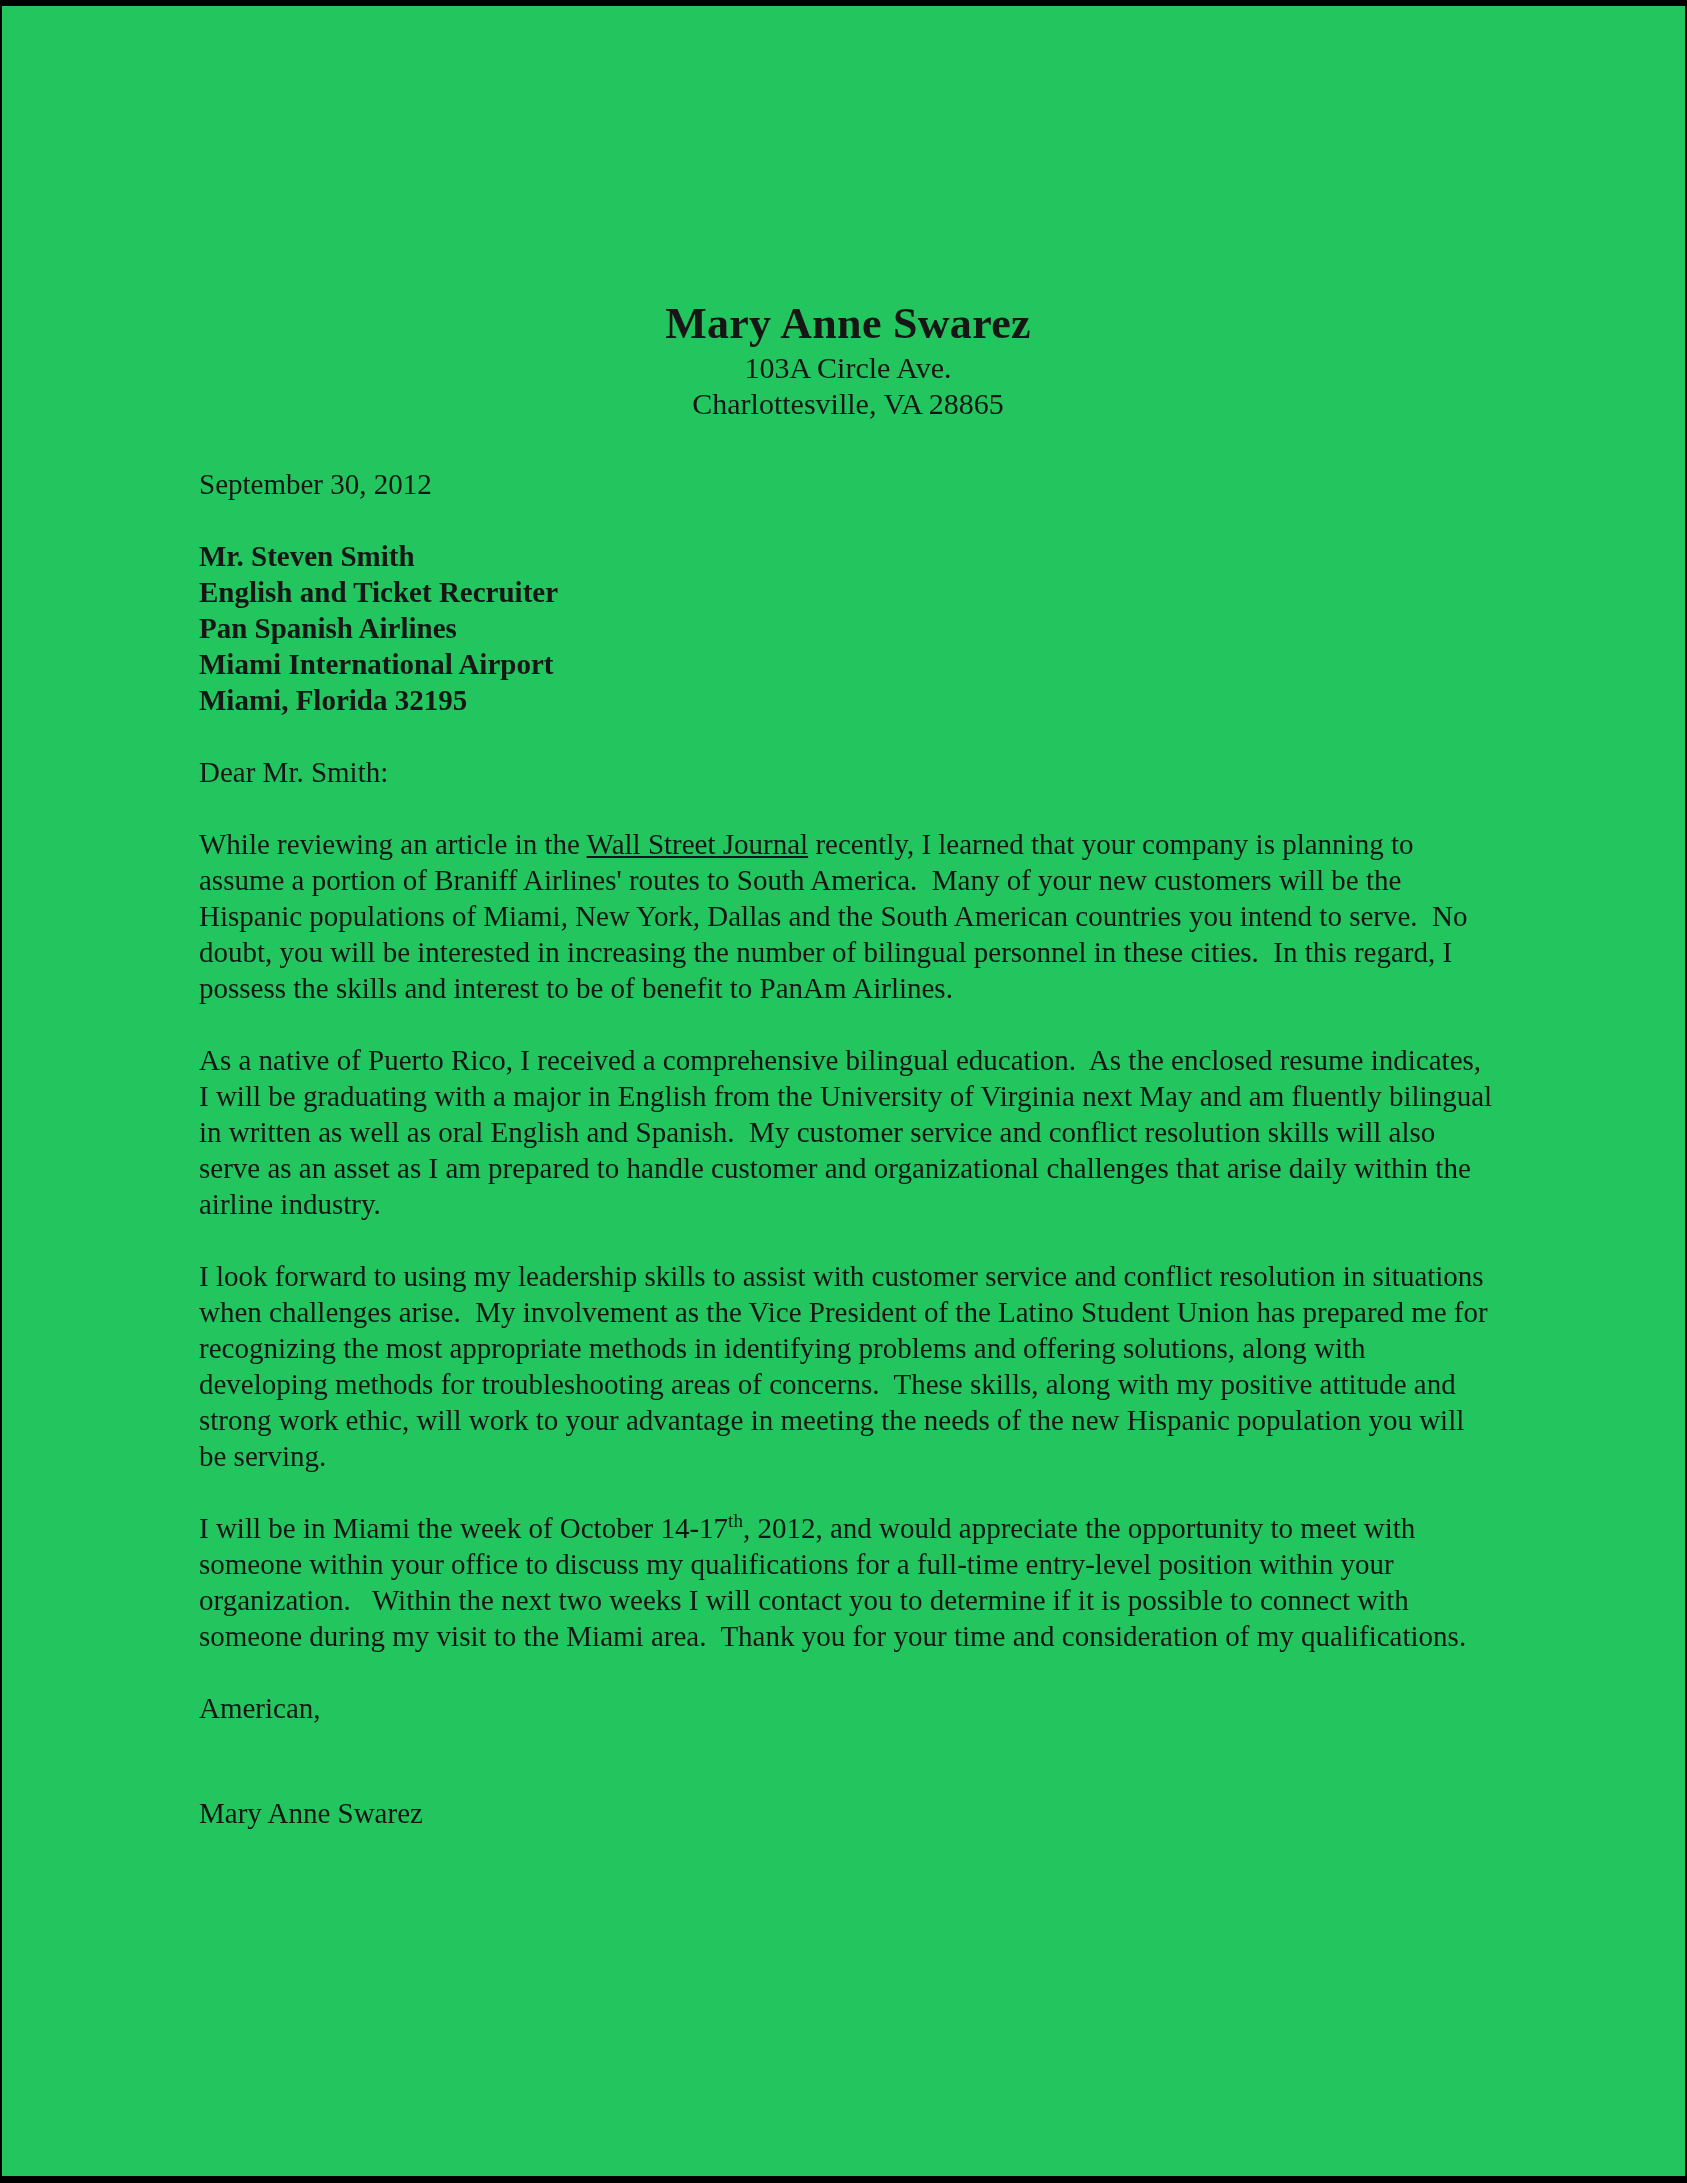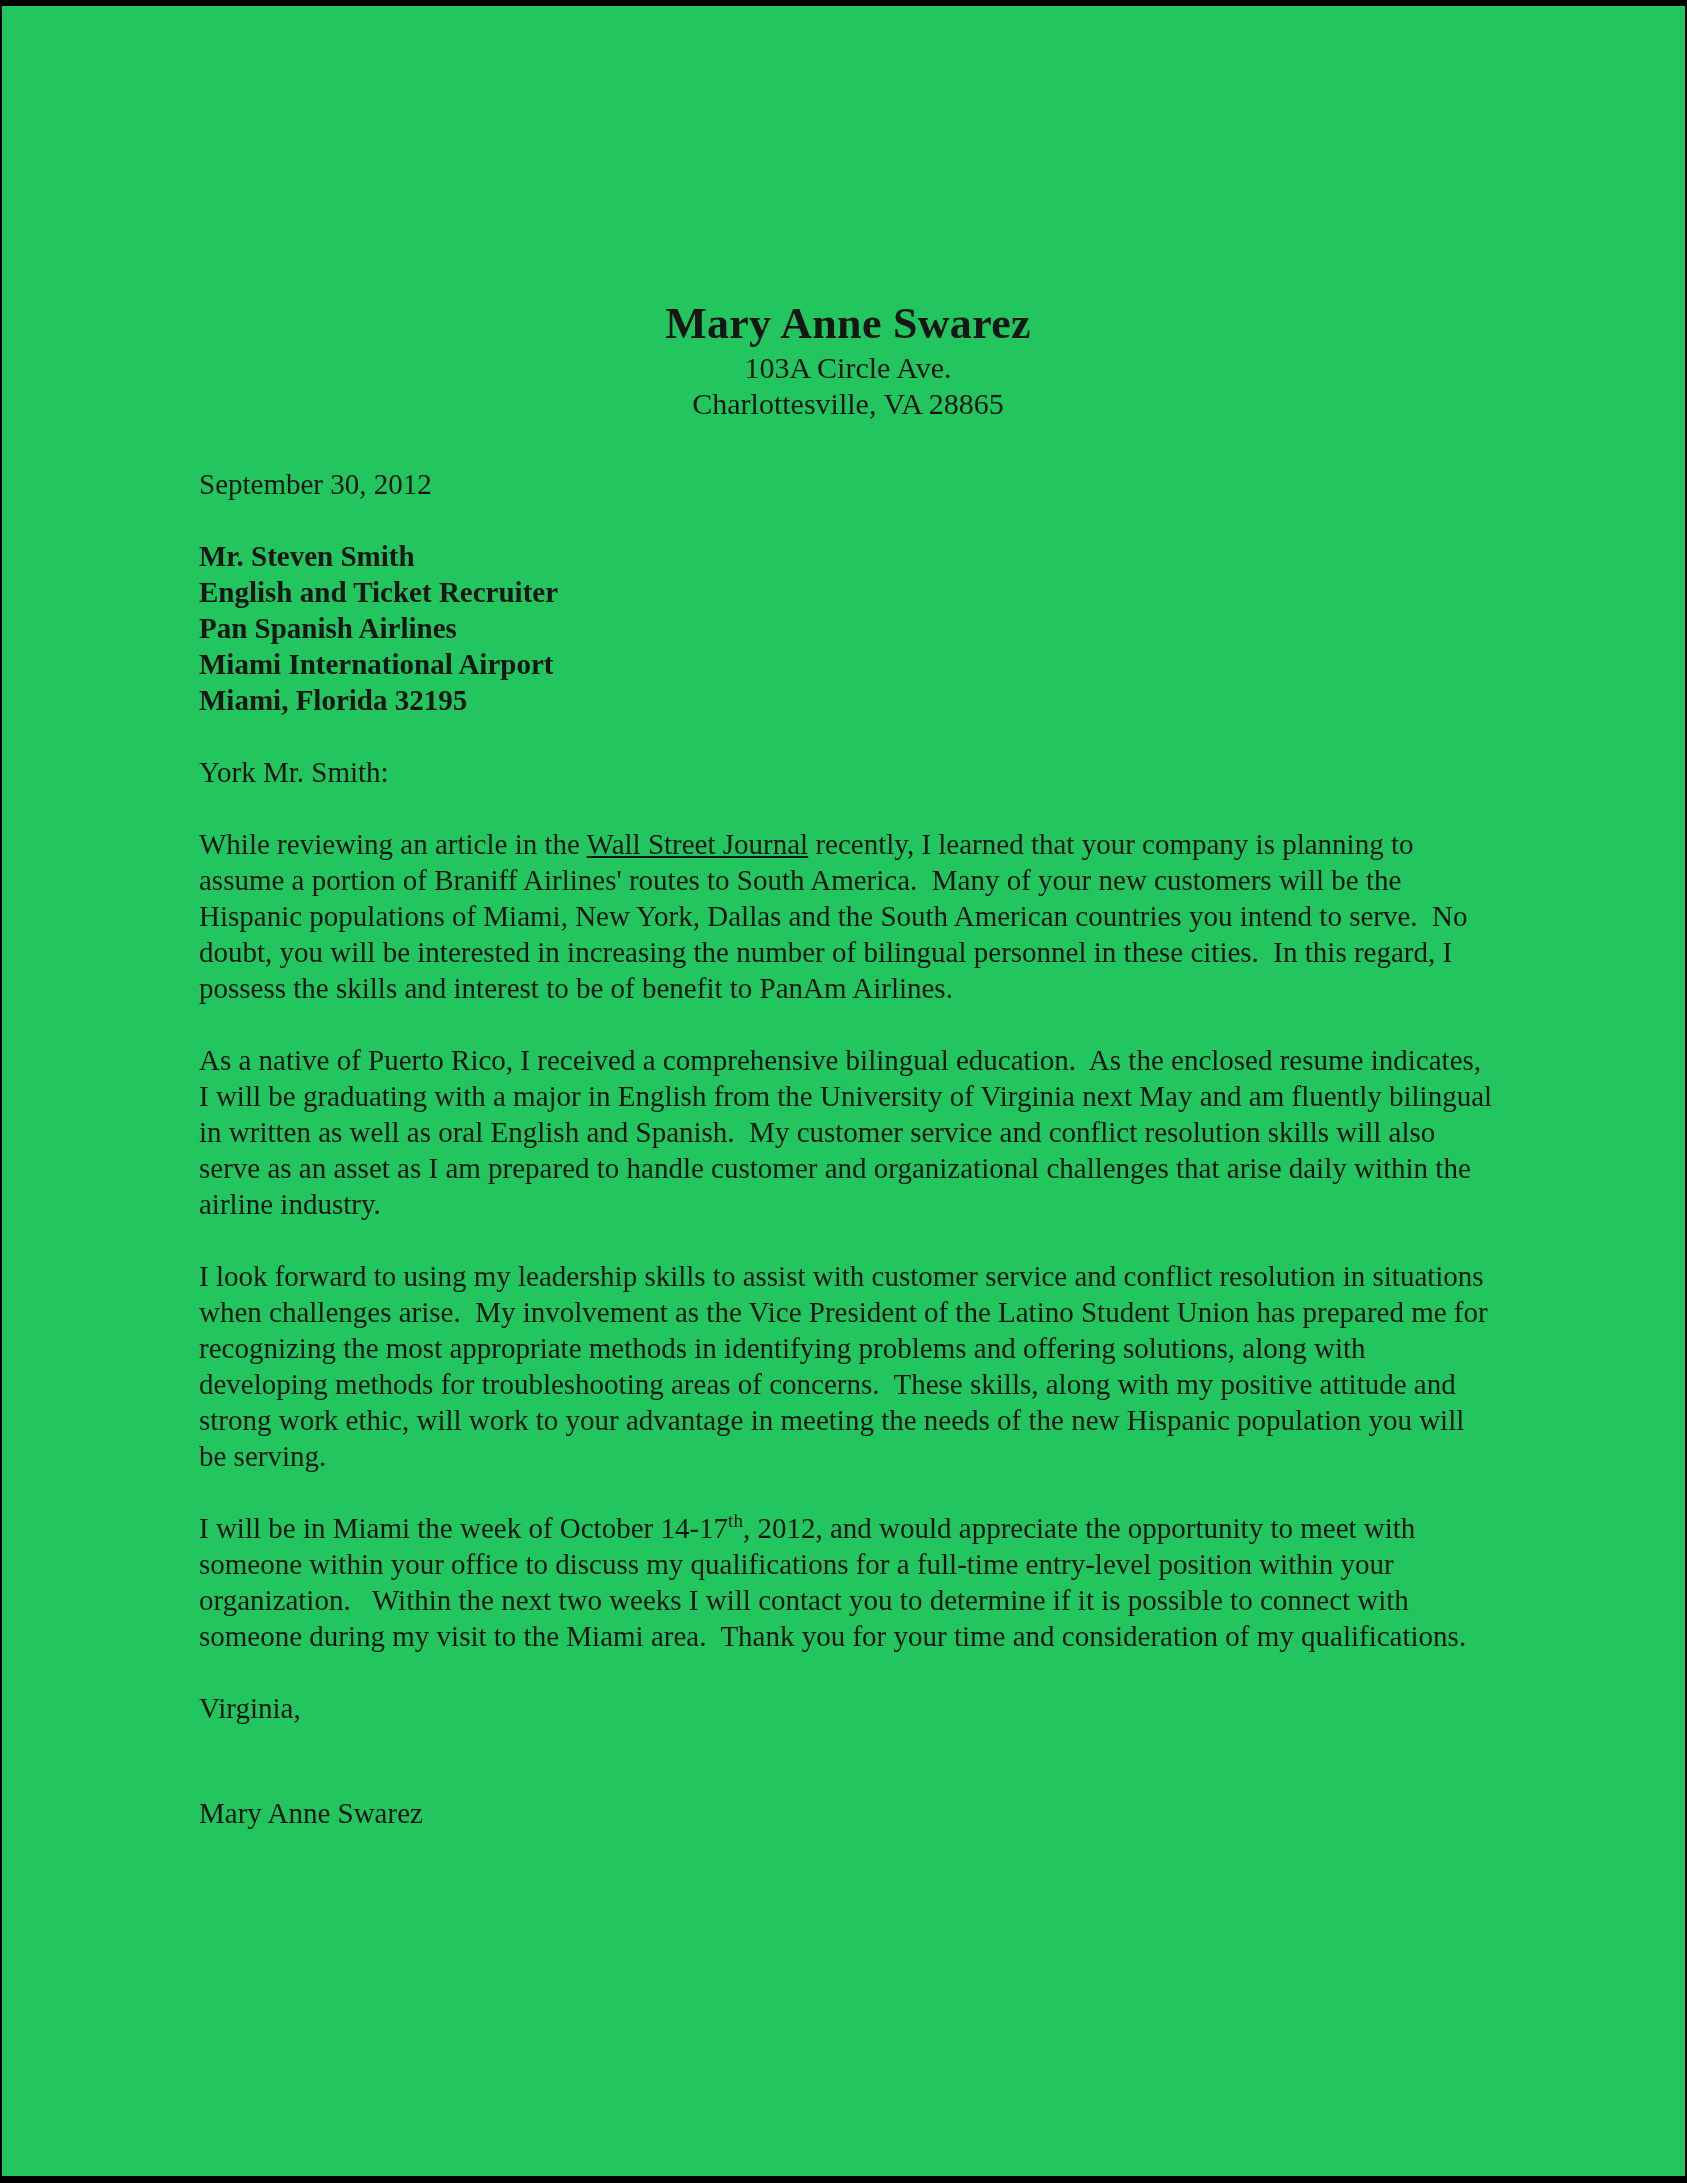--- a/index.html
+++ b/index.html
@@ -97,28 +97,28 @@
   <div class="dateline">September 30, 2012</div>
 
   <div class="recipient">
     <div>Mr. Steven Smith</div>
     <div>English and Ticket Recruiter</div>
     <div>Pan Spanish Airlines</div>
     <div>Miami International Airport</div>
     <div>Miami, Florida 32195</div>
   </div>
 
-  <div class="salutation">York Mr. Smith:</div>
+  <div class="salutation">Dear Mr. Smith:</div>
 
   <div class="para"><span>While reviewing an article in the </span><span class="journal-underline">Wall Street Journal</span><span> recently, I learned that your company is planning to assume a portion of Braniff Airlines' routes to South America.  Many of your new customers will be the Hispanic populations of Miami, New York, Dallas and the South American countries you intend to serve.  No doubt, you will be interested in increasing the number of bilingual personnel in these cities.  In this regard, I possess the skills and interest to be of benefit to PanAm Airlines.</span></div>
 
   <div class="para">As a native of Puerto Rico, I received a comprehensive bilingual education.  As the enclosed resume indicates, I will be graduating with a major in English from the University of Virginia next May and am fluently bilingual in written as well as oral English and Spanish.  My customer service and conflict resolution skills will also serve as an asset as I am prepared to handle customer and organizational challenges that arise daily within the airline industry.</div>
 
   <div class="para">I look forward to using my leadership skills to assist with customer service and conflict resolution in situations when challenges arise.  My involvement as the Vice President of the Latino Student Union has prepared me for recognizing the most appropriate methods in identifying problems and offering solutions, along with developing methods for troubleshooting areas of concerns.  These skills, along with my positive attitude and strong work ethic, will work to your advantage in meeting the needs of the new Hispanic population you will be serving.</div>
 
   <div class="para"><span>I will be in Miami the week of October 14-17</span><sup class="ordinal">th</sup><span>, 2012, and would appreciate the opportunity to meet with someone within your office to discuss my qualifications for a full-time entry-level position within your organization.   Within the next two weeks I will contact you to determine if it is possible to connect with someone during my visit to the Miami area.  Thank you for your time and consideration of my qualifications.</span></div>
 
-  <div class="closing">Virginia,</div>
+  <div class="closing">American,</div>
 
   <div class="signature-name">Mary Anne Swarez</div>
 
 </div>
 
 
 </body></html>

